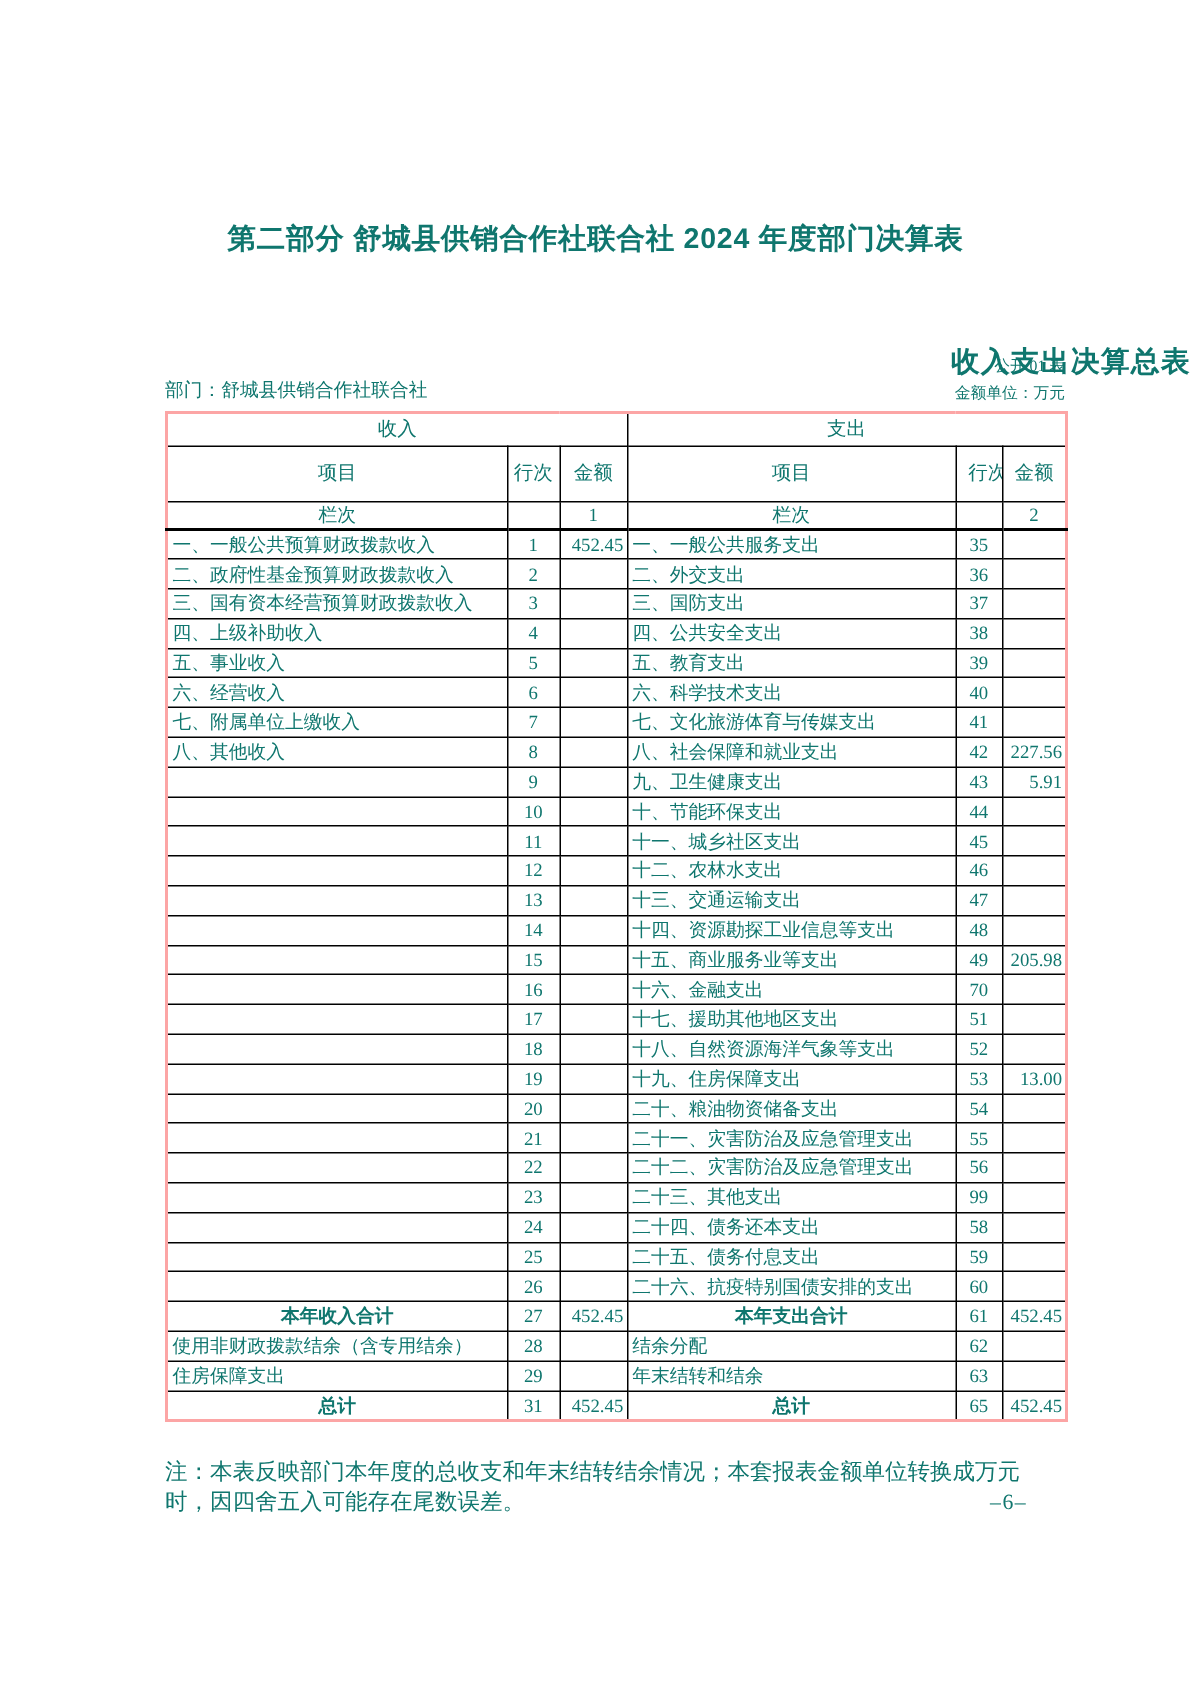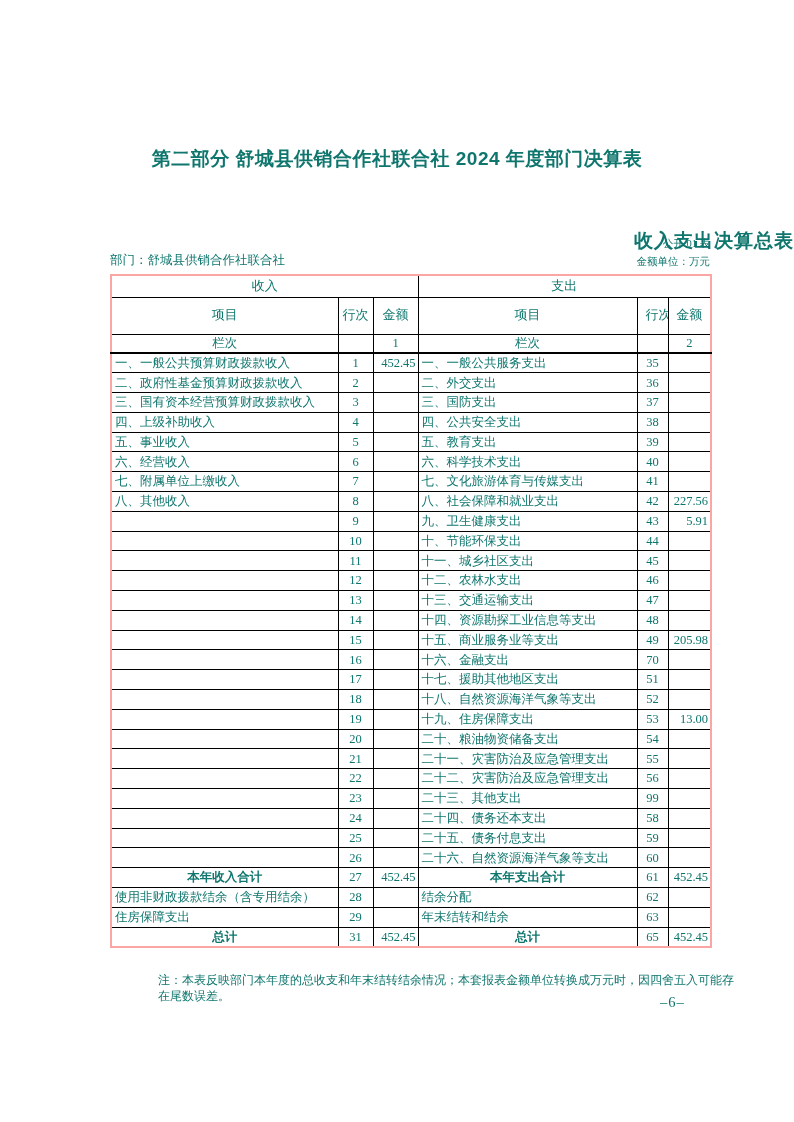--- a/index.html
+++ b/index.html
@@ -71,23 +71,22 @@
   tr.h-lanci td { height: 19px; text-align: center; border-bottom-width: 2px; }
   tbody tr { height: 19.8px; }
   td.item { text-align: left; padding: 0 3px; }
   td.line { text-align: center; }
   td.amount { text-align: right; padding-right: 2px; }
   tr.total-row td.item { font-weight: bold; text-align: center; }
   .footnote {
     position: absolute;
     top: 972px; left: 110px;
     width: 577px;
-    font-size: 12px;
+    font-size: 15px;
     line-height: 1.35;
-    margin-left: 48px;
   }
   .page-number {
     position: absolute;
     top: 994px; left: 660px;
     font-size: 14.5px;
     letter-spacing: 1px;
   }
 </style>
 </head>
 <body>
@@ -330,21 +329,21 @@
           <td class="line">25</td>
           <td class="amount"></td>
           <td class="item">二十五、债务付息支出</td>
           <td class="line">59</td>
           <td class="amount"></td>
         </tr>
         <tr>
           <td class="item"></td>
           <td class="line">26</td>
           <td class="amount"></td>
-          <td class="item">二十六、自然资源海洋气象等支出</td>
+          <td class="item">二十六、抗疫特别国债安排的支出</td>
           <td class="line">60</td>
           <td class="amount"></td>
         </tr>
         <tr class="total-row">
           <td class="item">本年收入合计</td>
           <td class="line">27</td>
           <td class="amount">452.45</td>
           <td class="item">本年支出合计</td>
           <td class="line">61</td>
           <td class="amount">452.45</td>

